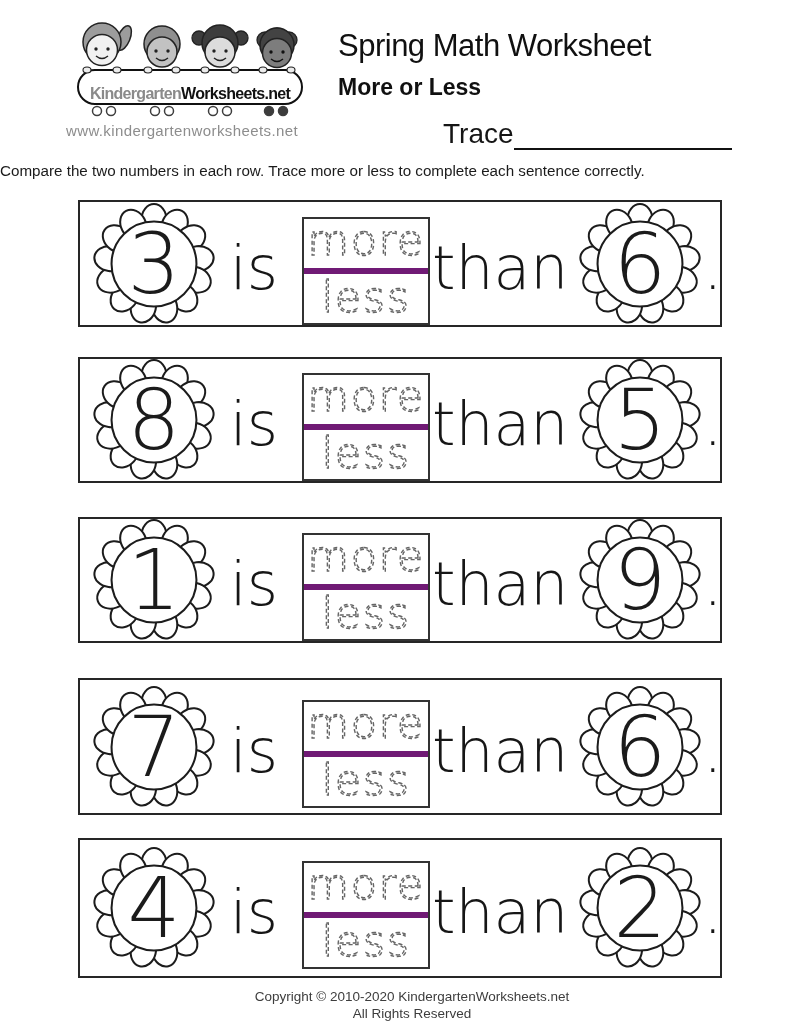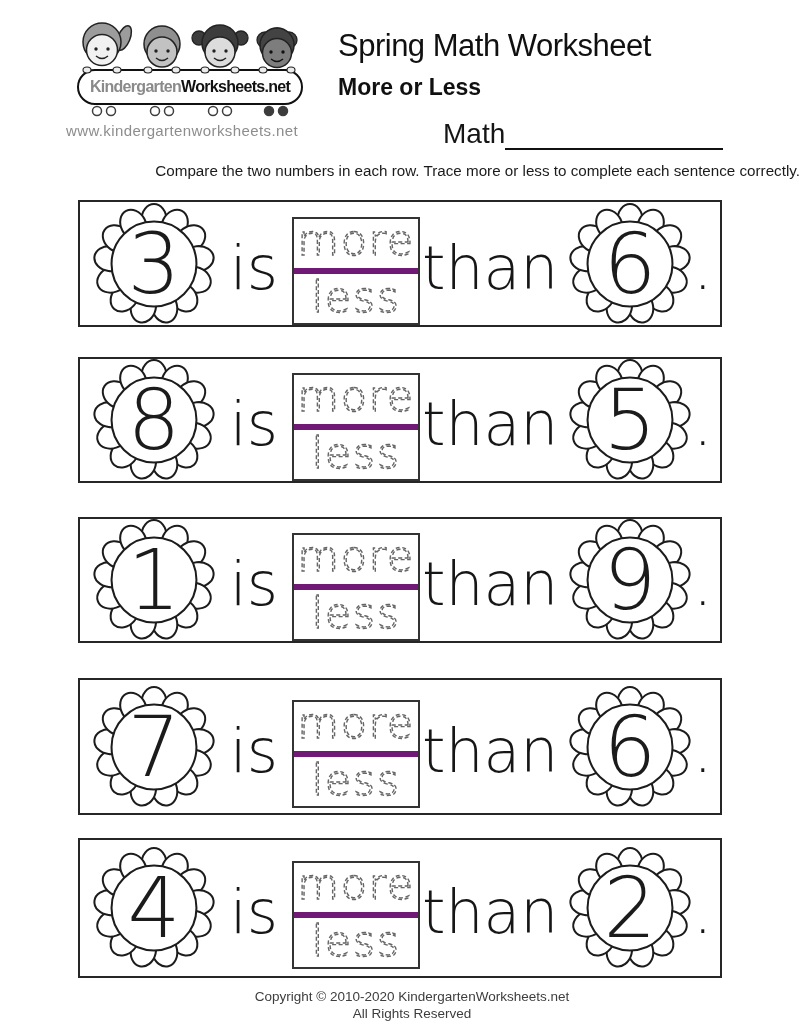--- a/index.html
+++ b/index.html
@@ -4,36 +4,36 @@
 <style>
   html,body{margin:0;padding:0;background:#fff;}
   .page{position:relative;width:800px;height:1035px;background:#fff;overflow:hidden;
         font-family:"Liberation Sans",sans-serif;color:#1c1c1c;}
 
   
   .logo{position:absolute;left:57px;top:12px;width:250px;height:135px;}
   .kids-svg{position:absolute;left:0;top:0;width:250px;height:62px;z-index:3;}
   .logo-box{position:absolute;left:20px;top:57px;width:226px;height:36px;z-index:2;
             box-sizing:border-box;border:2.5px solid #111;border-radius:18px;background:#fff;
-            display:flex;align-items:center;justify-content:center;white-space:nowrap;}
+            display:flex;align-items:flex-end;justify-content:center;white-space:nowrap;}
   .logo-box .part1{font-weight:bold;font-size:16px;letter-spacing:-0.7px;color:#8a8a8a;}
   .logo-box .part2{font-weight:bold;font-size:16px;letter-spacing:-0.7px;color:#111;}
   .feet-svg{position:absolute;left:20px;top:92px;width:226px;height:16px;z-index:1;}
   .logo-url{position:absolute;left:0;top:110px;width:250px;text-align:center;
             font-size:15px;letter-spacing:0.4px;color:#8d8d8d;}
 
   
   .title{position:absolute;left:338px;top:28px;font-size:31px;letter-spacing:-0.5px;
          font-weight:400;color:#101010;}
   .subtitle{position:absolute;left:338px;top:74px;font-size:23px;font-weight:700;color:#101010;}
   .name-row{position:absolute;left:443px;top:118px;white-space:nowrap;}
   .name-label{font-size:28px;color:#151515;}
   .name-line{display:inline-block;width:218px;border-bottom:2.2px solid #111;height:30px;
              vertical-align:bottom;}
-  .instructions{position:absolute;left:0;top:162px;width:800px;text-align:right;
+  .instructions{position:absolute;left:0;top:162px;width:800px;text-align:left;
                 font-size:15.2px;color:#1b1b1b;}
 
   
   .row{position:absolute;left:78px;width:644px;box-sizing:border-box;border:2px solid #262626;
        background:#fff;display:flex;align-items:center;padding-left:14px;}
   .row.r1{top:200px;height:127px;}
   .row.r2{top:357px;height:126px;}
   .row.r3{top:517px;height:126px;}
   .row.r4{top:678px;height:137px;}
   .row.r5{top:838px;height:140px;}
@@ -41,21 +41,21 @@
   .flower{width:120px;height:120px;flex:0 0 auto;overflow:visible;}
   .flower-num{font-family:"DejaVu Sans",sans-serif;font-weight:200;font-size:90px;
               fill:#1b1b1b;text-anchor:middle;}
   .bigword{font-family:"DejaVu Sans",sans-serif;font-weight:200;font-size:60px;
            color:#161616;transform:translateY(4px);}
   .word-is{margin-left:16px;}
   .word-than{margin-left:2px;}
   .period{margin-left:3px;}
   .flower.right{margin-left:12px;}
 
-  .trace-box{margin-left:14px;width:128px;box-sizing:border-box;border:2px solid #333;
+  .trace-box{margin-left:24px;width:128px;box-sizing:border-box;border:2px solid #333;
              background:#fff;transform:translateY(7px);flex:0 0 auto;}
   .trace-cell{display:block;width:124px;height:49px;}
   .trace-cell + .trace-cell{border-top:6px solid #701a75;}
   .trace-svg{display:block;width:124px;height:49px;}
   .trace-text{font-family:"DejaVu Sans",sans-serif;font-weight:200;font-size:43px;
               letter-spacing:1.5px;fill:none;stroke:#666;stroke-width:1.4;
               stroke-dasharray:4 2.5;text-anchor:middle;}
 
   
   .footer{position:absolute;left:12px;top:988px;width:800px;text-align:center;
@@ -150,21 +150,21 @@
           <circle cx="206" cy="7" r="4.5" fill="#3c3c3c"></circle>
       </g>
     </svg>
 
     <div class="logo-url">www.kindergartenworksheets.net</div>
   </div>
 
   <div class="title">Spring Math Worksheet</div>
   <div class="subtitle">More or Less</div>
   <div class="name-row">
-    <span class="name-label">Math</span><span class="name-line"></span>
+    <span class="name-label">Trace</span><span class="name-line"></span>
   </div>
   <div class="instructions">Compare the two numbers in each row. Trace more or less to complete each sentence correctly.</div>
 
   <div class="row r1">
     <svg class="flower" viewBox="0 0 130 130">
       <use href="#flowerbase"></use>
         <text class="flower-num" x="65" y="65" dy="0.35em">3</text>
     </svg>
     <span class="bigword word-is">is</span>
     <div class="trace-box">

